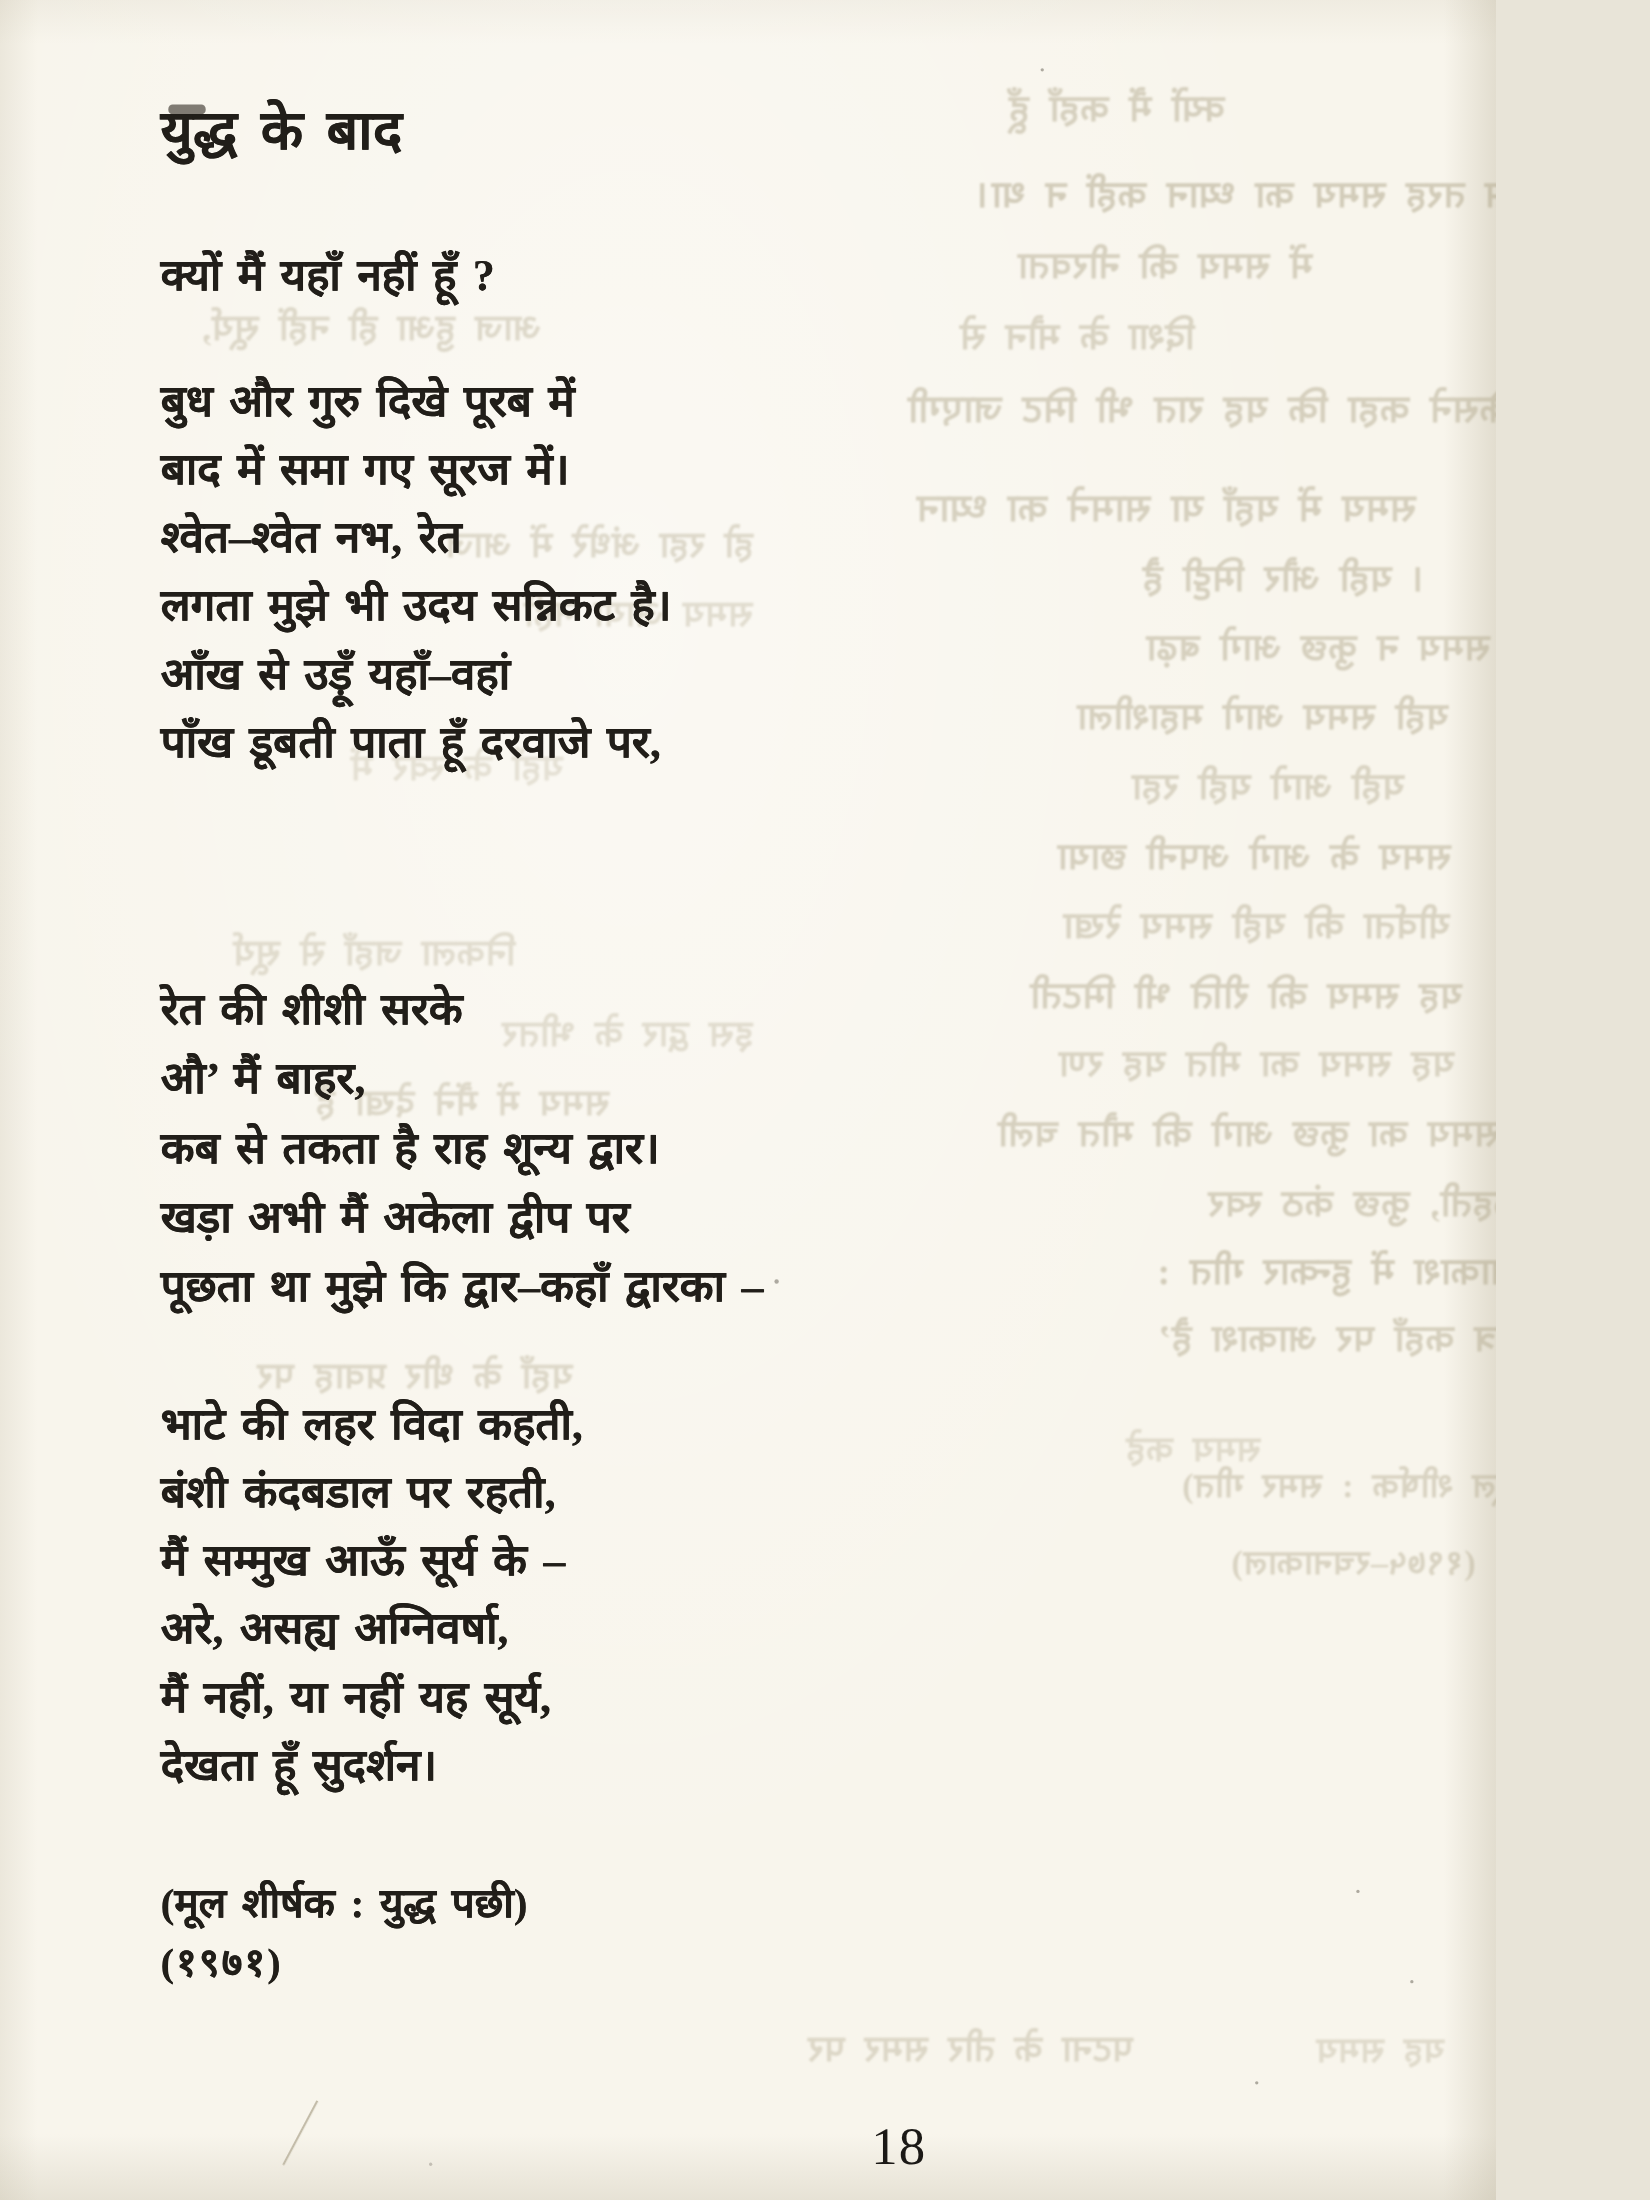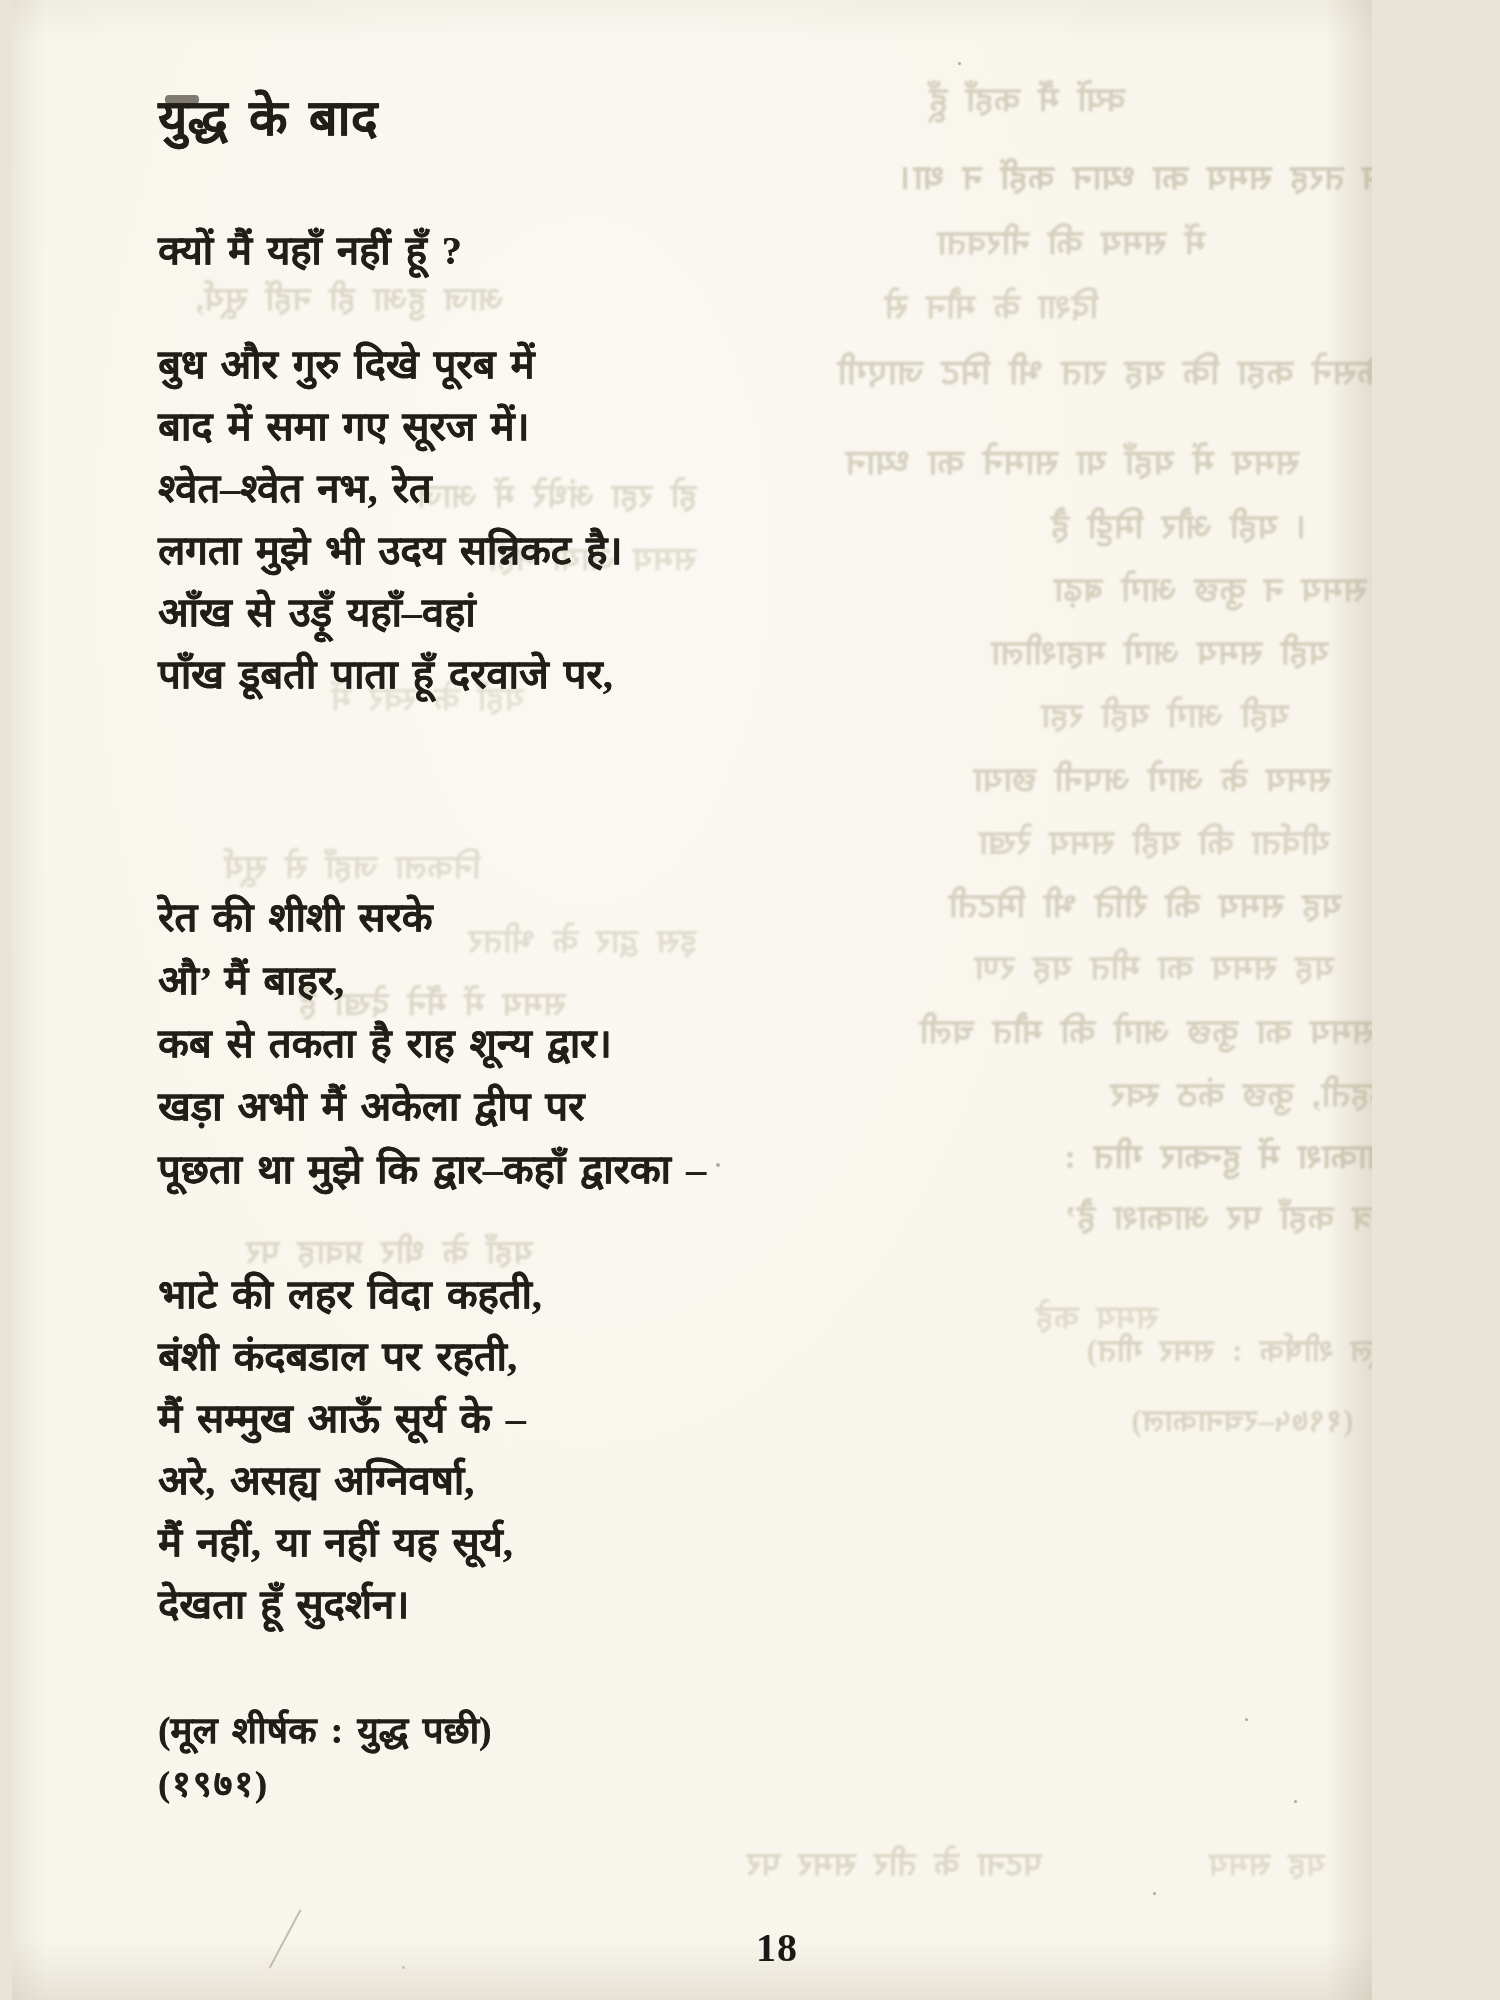--- a/index.html
+++ b/index.html
@@ -12,21 +12,20 @@
     position:relative;
     width:1360px;height:2000px;
     overflow:hidden;
     font-family:"Liberation Serif","DejaVu Serif",serif;
     background:
       radial-gradient(ellipse at 42% 28%, rgba(255,255,255,0.38), rgba(255,255,255,0) 58%),
       linear-gradient(90deg, rgba(190,182,160,0.22) 0%, rgba(190,182,160,0) 2.5%, rgba(190,182,160,0) 96.5%, rgba(190,182,160,0.38) 100%),
       linear-gradient(180deg, rgba(190,182,160,0.15) 0%, rgba(190,182,160,0) 2%, rgba(190,182,160,0) 97%, rgba(190,182,160,0.30) 100%),
       var(--paper);
     color:var(--ink);
-    margin-left:12px;
   }
   
   #ghost-layer{position:absolute;inset:0;pointer-events:none;}
   .ghost-line{
     position:absolute;
     color:var(--ghost);
     transform:scaleX(-1);          
     filter:blur(1.1px);
     font-weight:600;
     white-space:nowrap;
@@ -61,22 +60,22 @@
   .footnote{
     position:absolute;left:146px;
     font-size:37px;font-weight:600;
     color:var(--ink);
     text-shadow:0.3px 0 0 currentColor;
     white-space:nowrap;word-spacing:5px;text-align:center;
   }
   .footnote-title{top:1703px;}
   .footnote-year{top:1758px;font-size:36px;letter-spacing:2px;}
   .page-number{
-    position:absolute;left:744px;top:1924px;
-    font-size:40px;font-weight:700;
+    position:absolute;left:792px;top:1924px;
+    font-size:48px;font-weight:400;
     color:#1b1916;
     letter-spacing:1px;
   }
   
   .ink-smudge{
     position:absolute;left:153px;top:95px;
     width:34px;height:9px;border-radius:4px;
     background:#6b665e;filter:blur(0.6px);opacity:0.85;
   }
   .scratch{

